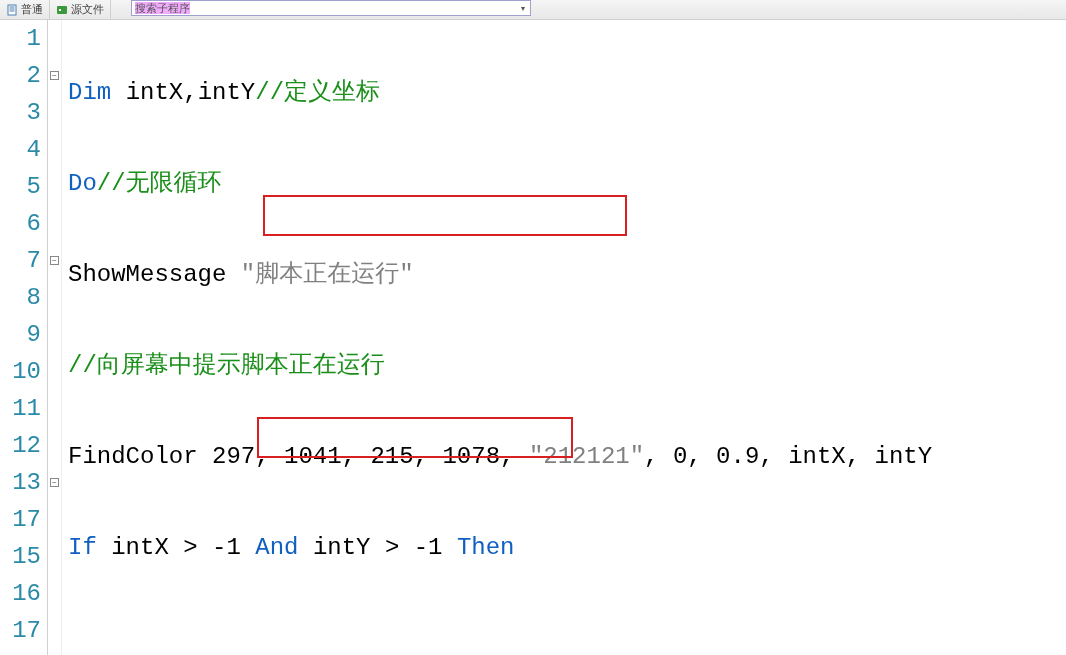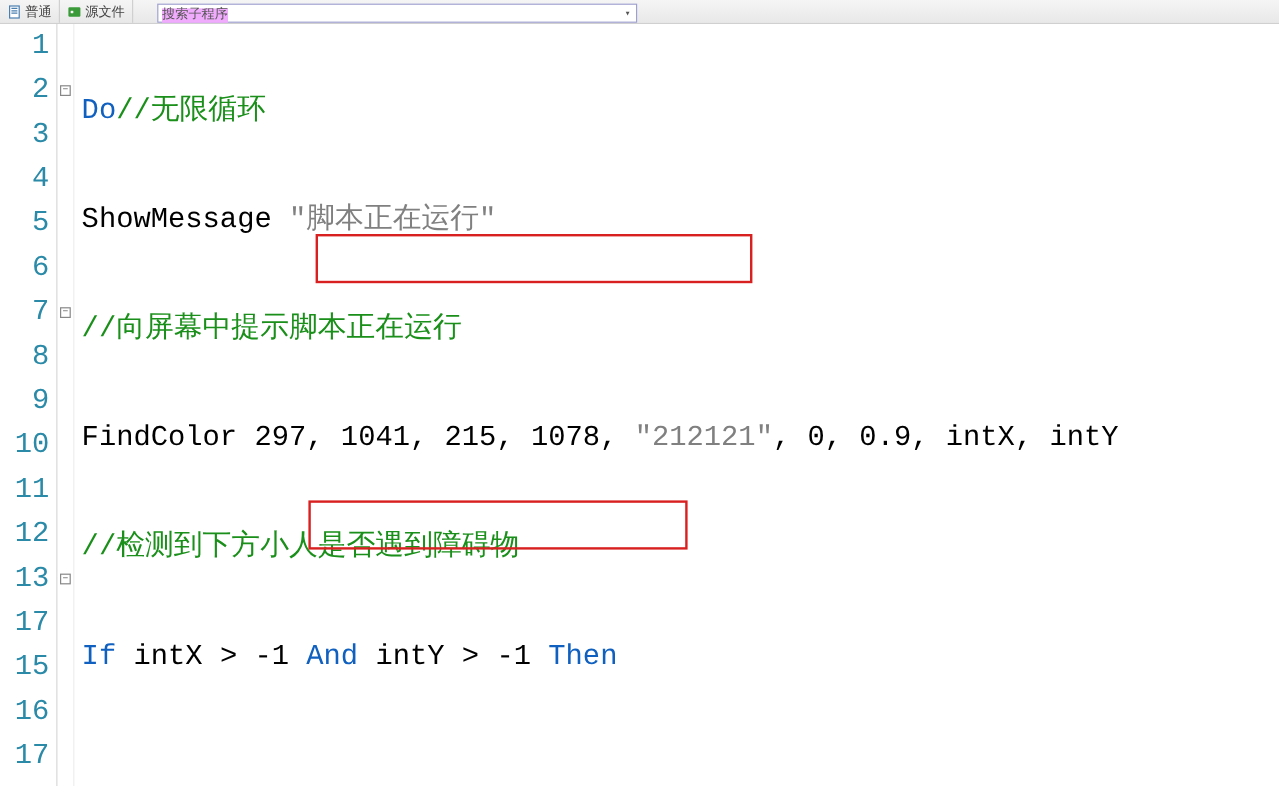--- a/index.html
+++ b/index.html
@@ -8,24 +8,23 @@
     background: #ffffff;
     width: 1066px;
     height: 655px;
     overflow: hidden;
   }
   .toolbar {
     height: 20px;
     background: linear-gradient(#f5f5f5, #e8e8e8);
     border-bottom: 1px solid #d0d0d0;
     display: flex;
-    align-items: flex-end;
+    align-items: flex-start;
     font-size: 11px;
     color: #444;
-    font-family: Liberation Mono, monospace;
   }
   .tab {
     display: flex;
     align-items: center;
     padding: 0 6px;
     height: 100%;
     border-right: 1px solid #d0d0d0;
     gap: 3px;
     cursor: pointer;
   }
@@ -195,25 +194,25 @@
     <div class="fold-cell">
         <div class="fold-marker">−</div>
       </div>
     <div class="fold-cell"></div>
     <div class="fold-cell"></div>
     <div class="fold-cell"></div>
     <div class="fold-cell"></div>
   </div>
 
   <div class="code">
+    <div class="code-line"><span class="kw">Dim</span><span> </span><span class="ident">intX</span><span class="op">,</span><span class="ident">intY</span><span class="cmt">//定义坐标</span></div>
     <div class="code-line"><span class="kw">Do</span><span class="cmt">//无限循环</span></div>
     <div class="code-line"><span class="ident">ShowMessage</span><span> </span><span class="str">"脚本正在运行"</span></div>
     <div class="code-line"><span class="cmt">//向屏幕中提示脚本正在运行</span></div>
     <div class="code-line"><span class="ident">FindColor</span><span> </span><span class="num">297, 1041, 215, 1078,</span><span> </span><span class="str">"212121"</span><span class="ident">, 0, 0.9, intX, intY</span></div>
-    <div class="code-line"><span class="cmt">//检测到下方小人是否遇到障碍物</span></div>
     <div class="code-line"><span class="kw">If</span><span> </span><span class="ident">intX &gt; -1 </span><span class="kw">And</span><span> </span><span class="ident">intY &gt; -1 </span><span class="kw">Then</span></div>
     
     
     
     
     
     
     
     
     

